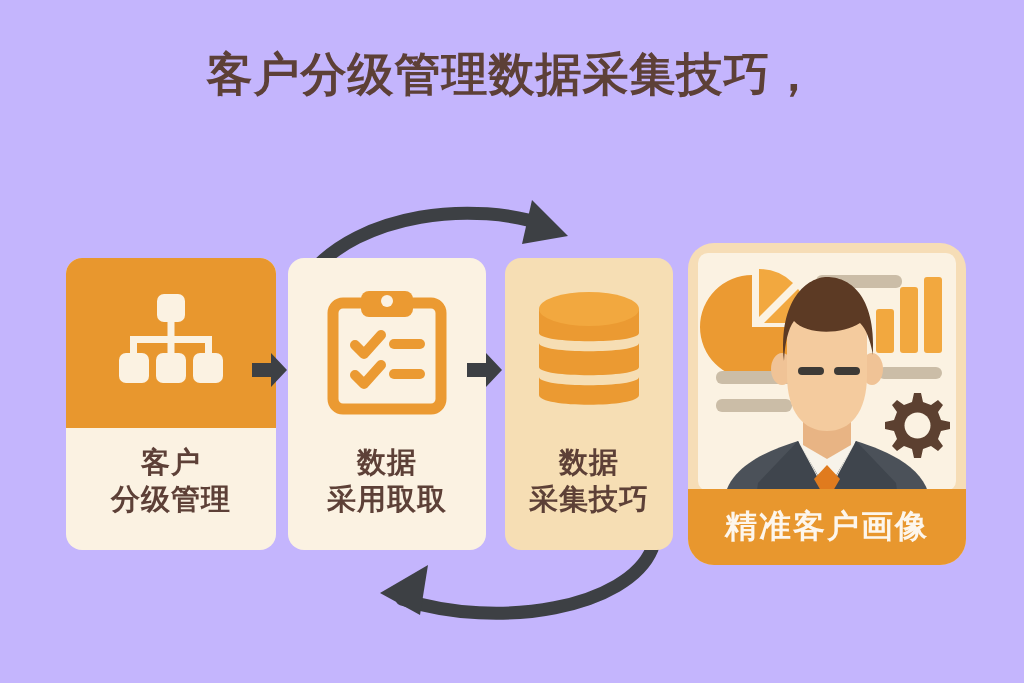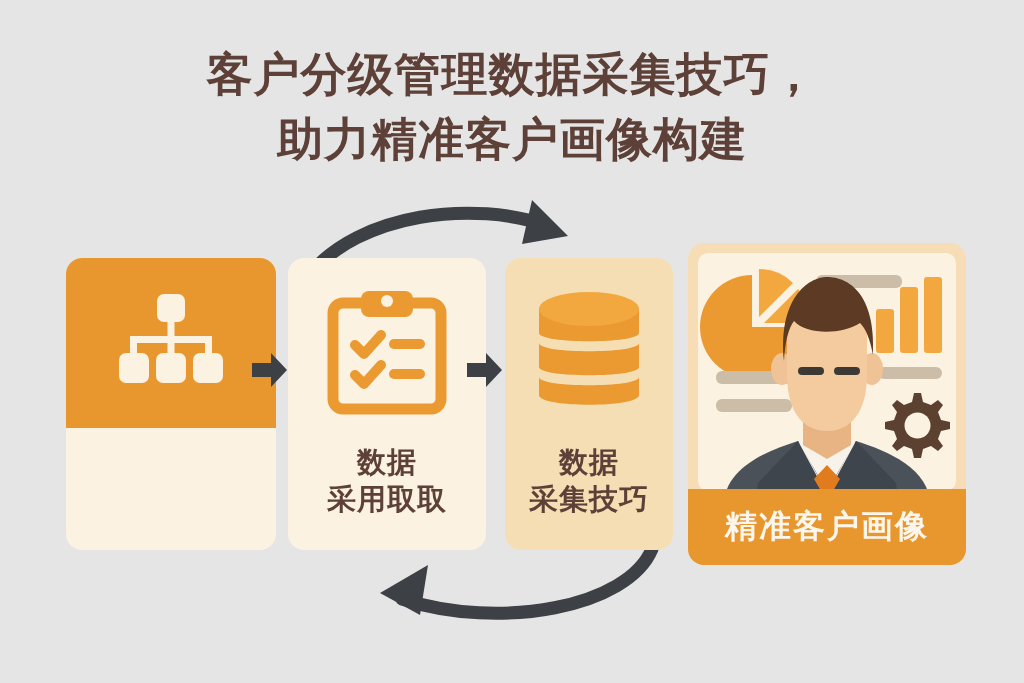--- a/index.html
+++ b/index.html
@@ -4,21 +4,21 @@
 <style>
   html, body {
     margin: 0;
     padding: 0;
     background: #fdf6ec;
   }
   #stage {
     position: relative;
     width: 1024px;
     height: 683px;
-    background: #e5e5e5;
+    background: #c4b5fd;
     overflow: hidden;
     font-family: "Liberation Sans", "DejaVu Sans", sans-serif;
   }
 
   
   #title {
     position: absolute;
     left: 0;
     top: 42px;
     width: 1024px;
@@ -103,21 +103,21 @@
     left: 340px; top: 545px;
     width: 320px; height: 95px;
   }
 
   
   #persona {
     position: absolute;
     left: 688px; top: 243px;
     width: 278px; height: 322px;
     background: #f6ddb6;
-    border-radius: 16px;
+    border-radius: 26px;
     overflow: hidden;
   }
   #persona-dash {
     position: absolute;
     left: 10px; top: 10px;
     width: 258px; height: 238px;
     background: #fbf2e2;
     border-radius: 10px;
     overflow: hidden;
   }
@@ -142,21 +142,20 @@
     letter-spacing: 2px;
   }
 </style>
 </head>
 <body>
 
 <div id="stage">
 
   <div id="title">
     <span class="line">客户分级管理数据采集技巧，</span>
-    <span class="line">助力精准客户画像构建</span>
   </div>
 
   <div id="arc-top">
     <svg width="300" height="90" viewBox="0 0 300 90">
       <path d="M 8 78 C 60 14, 175 2, 248 28" stroke="#3d4044" stroke-width="13" fill="none" stroke-linecap="round"></path>
       <path d="M 232 2 L 268 38 L 222 46 Z" fill="#3d4044"></path>
     </svg>
   </div>
 
   <div id="arc-bottom">
@@ -173,20 +172,24 @@
         <rect x="51.5" y="31" width="7" height="18" fill="#fbf2e2"></rect>
         <rect x="17" y="45" width="76" height="7" rx="3" fill="#fbf2e2"></rect>
         <rect x="14" y="45" width="7" height="18" fill="#fbf2e2"></rect>
         <rect x="51.5" y="45" width="7" height="18" fill="#fbf2e2"></rect>
         <rect x="89" y="45" width="7" height="18" fill="#fbf2e2"></rect>
         <rect x="3" y="62" width="30" height="30" rx="7" fill="#fbf2e2"></rect>
         <rect x="40" y="62" width="30" height="30" rx="7" fill="#fbf2e2"></rect>
         <rect x="77" y="62" width="30" height="30" rx="7" fill="#fbf2e2"></rect>
       </svg>
     </div>
+    <div class="card-label">
+      <span class="l">客户</span>
+      <span class="l">分级管理</span>
+    </div>
   </div>
 
   <div id="arrow-1-2" class="arrow-straight">
     <svg width="36" height="40" viewBox="0 0 36 40">
       <path d="M 0 13 L 19 13 L 19 3 L 35 20 L 19 37 L 19 27 L 0 27 Z" fill="#3d4044"></path>
     </svg>
   </div>
 
   <div id="card2" class="card">
     <div class="card-icon">

